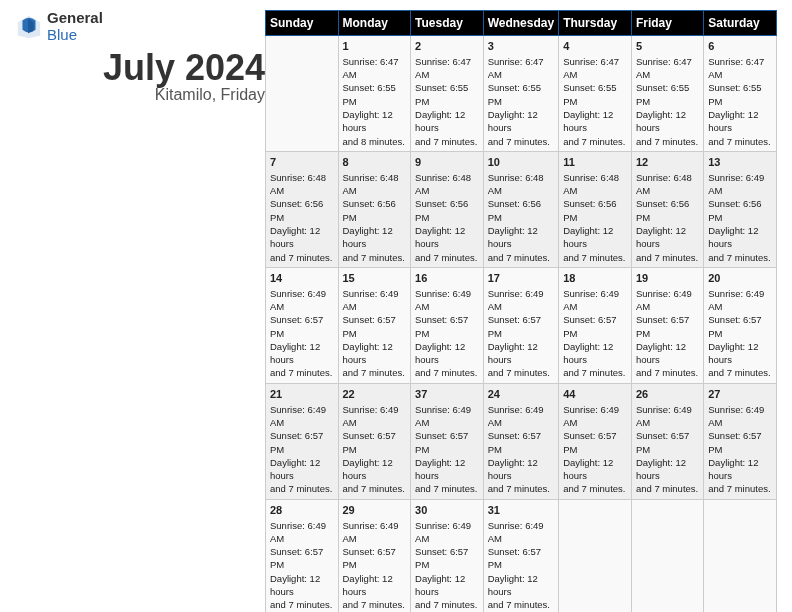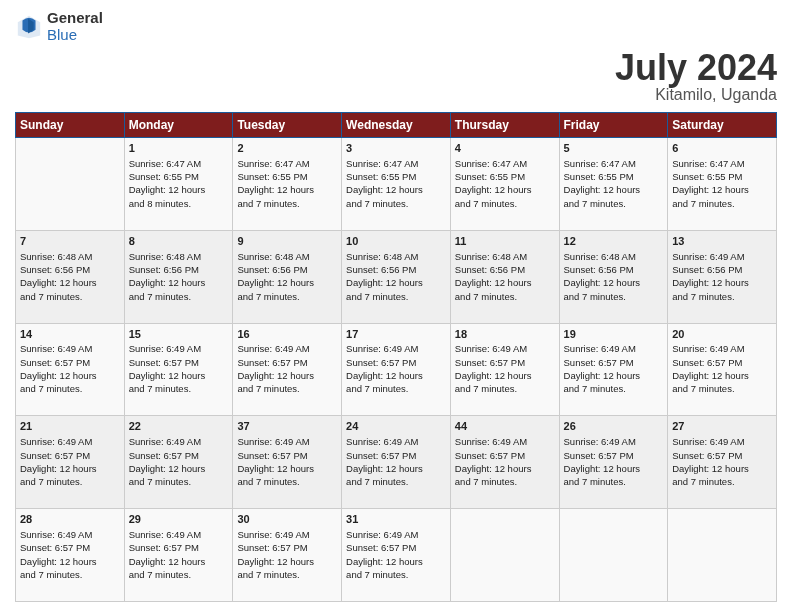--- a/index.html
+++ b/index.html
@@ -8,21 +8,21 @@
       height: 612px;
       font-family: Arial, sans-serif;
       background: #fff;
       overflow: hidden;
     }
     .page {
       width: 792px;
       height: 612px;
       padding: 10px 15px 10px 15px;
       display: flex;
-      flex-direction: column;
+      flex-direction: row;
     }
     .header {
       display: flex;
       justify-content: space-between;
       align-items: flex-start;
       margin-bottom: 8px;
     }
     .logo {
       display: flex;
       align-items: center;
@@ -61,21 +61,21 @@
       font-size: 16px;
       color: #555;
     }
     .calendar {
       width: 100%;
       border-collapse: collapse;
       flex: 1;
       font-size: 10.5px;
     }
     .calendar thead tr th {
-      background-color: #7f1d1d;
+      background-color: #000000;
       color: #fff;
       padding: 5px 4px;
       text-align: left;
       font-size: 12px;
       font-weight: bold;
       border: 1px solid #1a5a9a;
     }
     .calendar tbody tr td {
       border: 1px solid #ccc;
       vertical-align: top;
@@ -117,21 +117,21 @@
         <path d="M8,8 Q15,2 22,8 L22,18 Q15,24 8,18 Z" fill="#2a6db5"></path>
         <path d="M14,6 L20,10 L20,18 L14,22 Z" fill="#1a5a9a"></path>
       </svg>
       <div class="logo-text">
         <span class="logo-general">General</span>
         <span class="logo-blue">Blue</span>
       </div>
     </div>
     <div class="title-block">
       <div class="title-month">July 2024</div>
-      <div class="title-location">Kitamilo, Uganda</div>
+      <div class="title-location">Kitamilo, Friday</div>
     </div>
   </div>
 
   <table class="calendar">
     <thead>
       <tr>
         <th>Sunday</th>
         <th>Monday</th>
         <th>Tuesday</th>
         <th>Wednesday</th>

